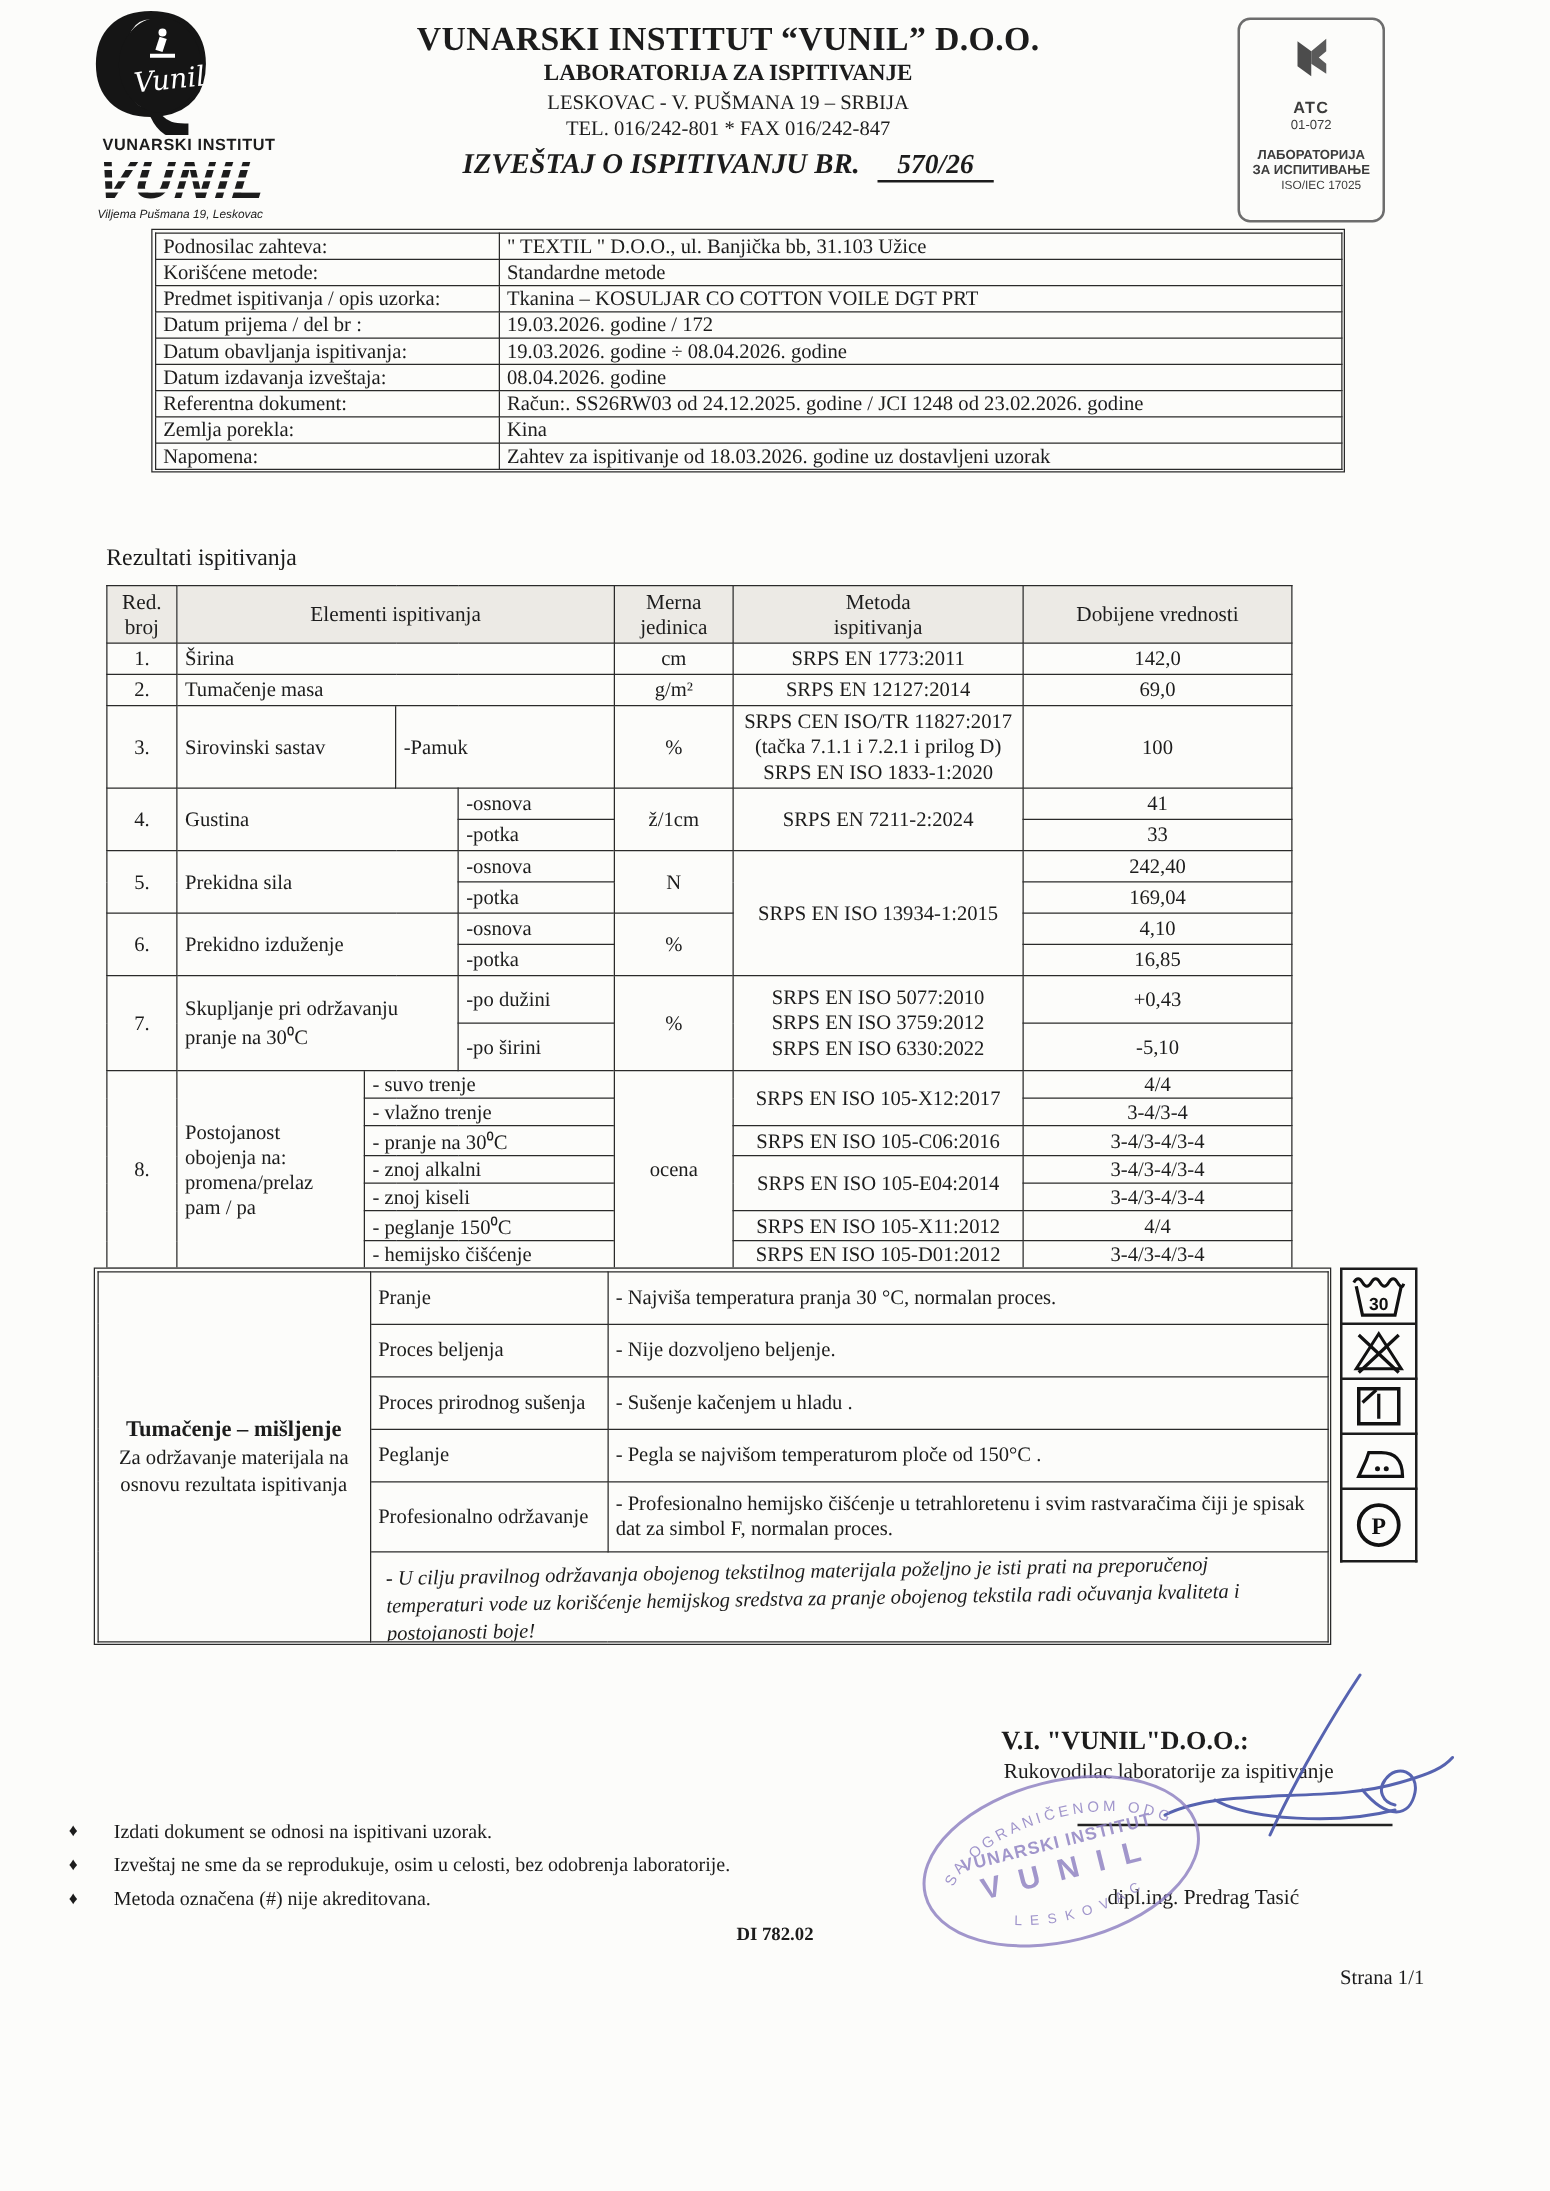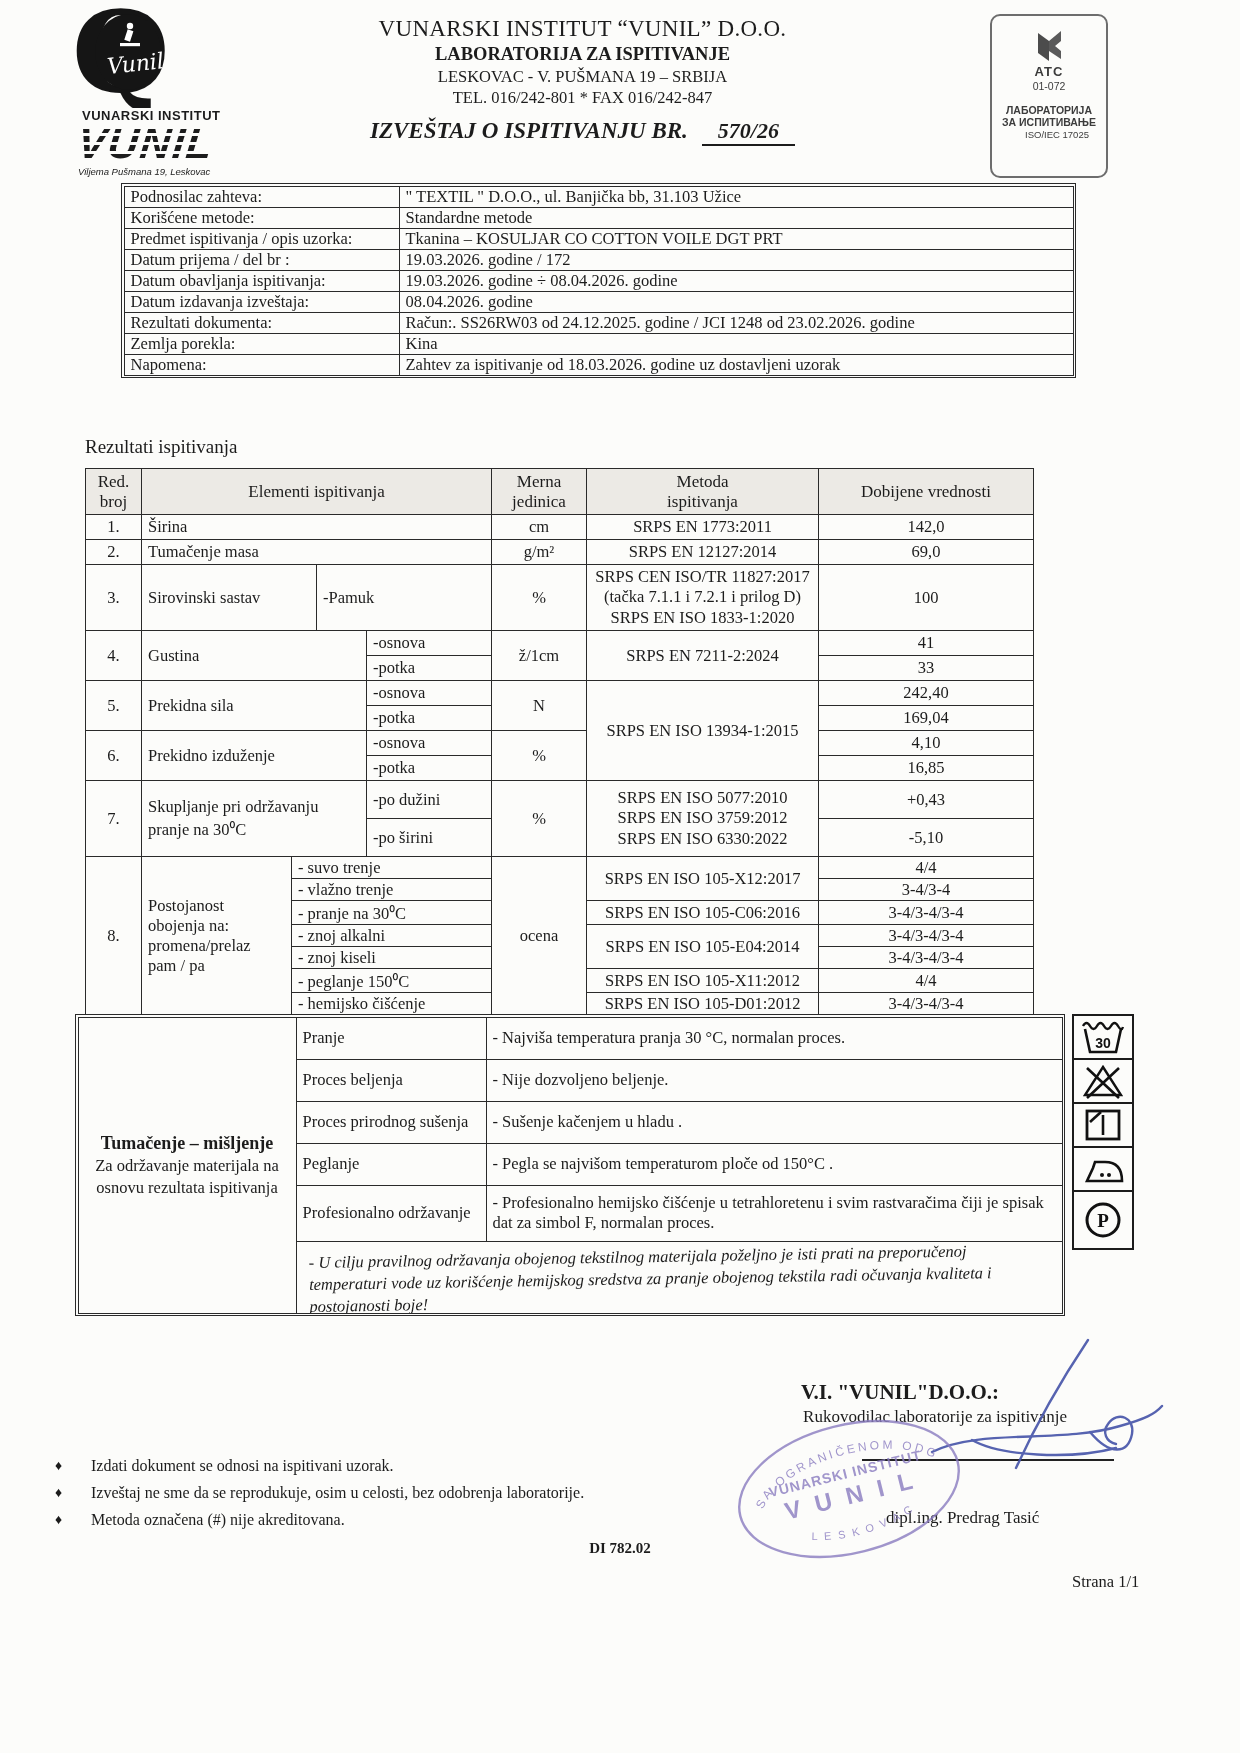--- a/index.html
+++ b/index.html
@@ -2,40 +2,40 @@
 <html><head>
 <meta charset="utf-8">
 <style>
   html,body{margin:0;padding:0;background:#e8e8e8;}
   .sheet{position:relative;width:1240px;height:1753px;background:#fcfcfa;overflow:hidden;
          font-family:"Liberation Serif",serif;color:#1c1c1c;margin:0 auto;}
   .abs{position:absolute;}
 
   
   .hdr-center{left:295px;top:16px;width:575px;text-align:center;}
-  .inst-name{font-size:23px;font-weight:normal;letter-spacing:.3px;}
+  .inst-name{font-size:27px;font-weight:bold;letter-spacing:.3px;}
   .lab-name{font-size:18.5px;font-weight:bold;margin-top:2px;}
   .addr-line{font-size:16.5px;margin-top:2px;}
   .tel-line{font-size:16.5px;margin-top:1px;}
   .title-line{left:295px;top:118px;width:575px;text-align:center;font-style:italic;font-weight:bold;}
   .title-main{font-size:23px;}
   .title-num{font-size:22px;border-bottom:2.5px solid #1c1c1c;padding:0 16px 1px 16px;margin-left:10px;}
 
   
   .logo-block{left:70px;top:4px;width:215px;}
   .logo-caption{font-family:"Liberation Sans",sans-serif;font-weight:bold;font-size:13px;letter-spacing:.5px;margin-left:12px;}
   .wordmark-wrap{position:relative;display:inline-block;margin-left:8px;line-height:1;}
   .wordmark{font-family:"Liberation Sans",sans-serif;font-style:italic;font-weight:900;font-size:42px;letter-spacing:2px;transform:skewX(-6deg);display:inline-block;}
   .stripe{position:absolute;left:-4px;right:-4px;height:2.5px;background:#fcfcfa;}
   .logo-addr{font-family:"Liberation Sans",sans-serif;font-style:italic;font-size:9.5px;margin-left:8px;margin-top:1px;}
 
   
   .atc-box{left:990px;top:14px;width:114px;height:160px;border:2px solid #6d6d6d;border-radius:10px;
            font-family:"Liberation Sans",sans-serif;text-align:center;color:#3c3c3c;}
-  .atc-label{font-weight:bold;font-size:13px;letter-spacing:1px;margin-top:2px;}
+  .atc-label{font-weight:bold;font-size:13px;letter-spacing:1px;margin-top:16px;}
   .atc-num{font-size:10.5px;margin-top:1px;}
   .atc-l1{font-size:10.5px;font-weight:bold;margin-top:12px;}
   .atc-l2{font-size:10.5px;font-weight:bold;}
   .atc-std{font-size:9.5px;margin-top:1px;padding-left:16px;}
 
   
   .dblwrap{border:1.6px solid #2a2a2a;padding:1.5px;background:#fcfcfa;}
   table{border-collapse:collapse;table-layout:fixed;}
   td,th{border:1.6px solid #2a2a2a;padding:0 6px;overflow:hidden;font-weight:normal;text-align:left;vertical-align:middle;}
 
@@ -143,21 +143,21 @@
           </tr>
       <tr>
             <td class="info-label">Datum obavljanja ispitivanja:</td>
             <td>19.03.2026. godine ÷ 08.04.2026. godine</td>
           </tr>
       <tr>
             <td class="info-label">Datum izdavanja izveštaja:</td>
             <td>08.04.2026. godine</td>
           </tr>
       <tr>
-            <td class="info-label">Rezultati dokumenta:</td>
+            <td class="info-label">Referentna dokument:</td>
             <td>Račun:. SS26RW03 od 24.12.2025. godine  /  JCI 1248 od 23.02.2026. godine</td>
           </tr>
       <tr>
             <td class="info-label">Zemlja porekla:</td>
             <td>Kina</td>
           </tr>
       <tr>
             <td class="info-label">Napomena:</td>
             <td>Zahtev za ispitivanje od 18.03.2026. godine uz dostavljeni uzorak</td>
           </tr>

